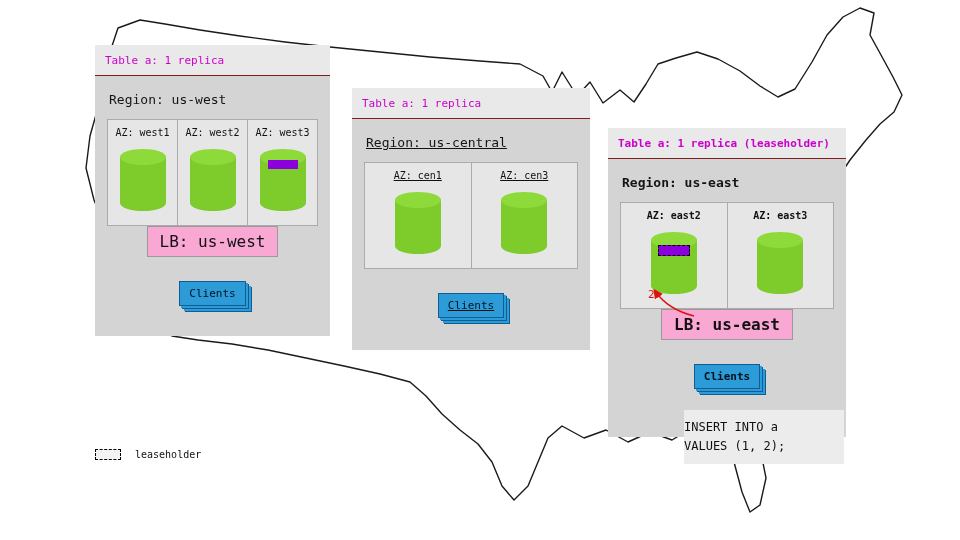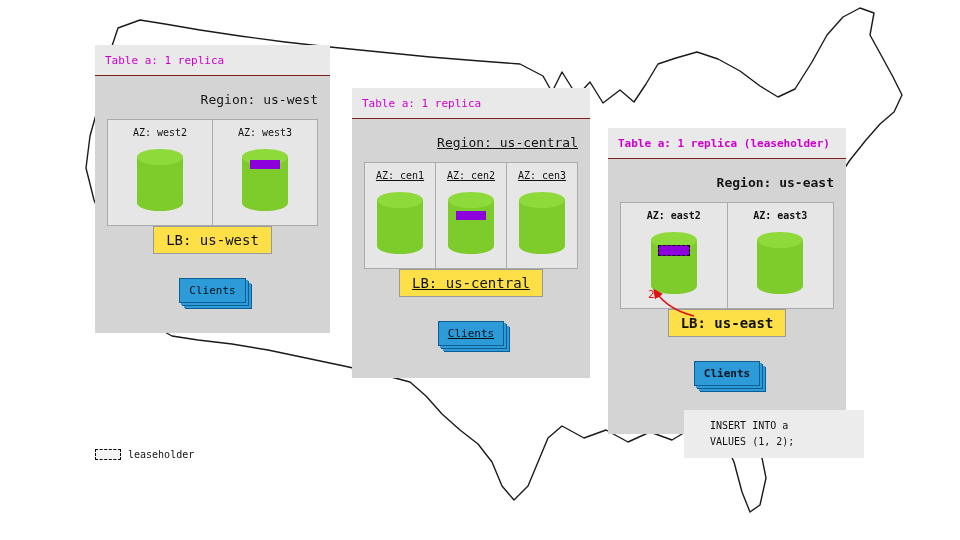--- a/index.html
+++ b/index.html
@@ -27,21 +27,21 @@
     border-bottom: 1px solid #7f1d1d;
     color: #cc00cc;
     font-size: 11px;
     padding: 9px 10px 8px 10px;
     white-space: nowrap;
   }
   .panel-body { background: #d4d4d4; padding: 10px 12px 30px 12px; }
   #panel-central .panel-body { padding-bottom: 32px; text-decoration: underline; }
   #panel-east .panel-body { padding-bottom: 48px; }
 
-  .region-label { font-size: 13px; margin: 6px 0 12px 2px; color: #151515; text-align: right; }
+  .region-label { font-size: 13px; margin: 6px 0 12px 2px; color: #151515; }
 
   .az-row { display: flex; }
   .az-cell {
     flex: 1;
     background: #e6e6e6;
     border: 1px solid #ababab;
     border-left: none;
     padding-bottom: 14px;
   }
   .az-cell:first-child { border-left: 1px solid #ababab; }
@@ -66,61 +66,61 @@
     width: 30px; height: 9px; background: #8b00dd; z-index: 3;
   }
   .replica.leaseholder {
     width: 32px; height: 11px;
     border: 1px dashed #000000;
   }
 
   .lb-box {
     width: max-content;
     margin: 0 auto;
-    background: #fde047;
+    background: #f9a8d4;
     border: 1px solid #9a9a9a;
-    font-size: 14px;
+    font-size: 16px;
     padding: 5px 12px;
     position: relative; z-index: 3;
     white-space: nowrap;
   }
   .clients {
     width: max-content;
     margin: 24px auto 0 auto;
     background: #2d9bd8;
     border: 1px solid #0e5e94;
     color: #02131d;
     font-size: 11px;
     padding: 5px 9px;
     position: relative; z-index: 2;
     box-shadow: 2px 2px 0 0 #2d9bd8, 3px 3px 0 0 #0e5e94,
                 5px 5px 0 0 #2d9bd8, 6px 6px 0 0 #0e5e94;
   }
 
   
   #sql-note {
-    position: absolute; left: 684px; top: 410px; width: 180px;
+    position: absolute; left: 684px; top: 410px; width: 160px;
     background: #ececec;
-    font-size: 10px; line-height: 1.6;
-    padding: 8px 26px;
+    font-size: 12px; line-height: 1.6;
+    padding: 8px 0;
     z-index: 4;
   }
   #step-label {
     position: absolute; left: 648px; top: 288px;
     color: #dd1111; font-size: 11px; z-index: 5;
   }
   #arrow-layer {
     position: absolute; left: 0; top: 0; width: 960px; height: 540px;
     z-index: 5; pointer-events: none;
   }
 
   
   #legend {
     position: absolute; left: 95px; top: 449px;
-    display: flex; align-items: flex-start; gap: 7px;
+    display: flex; align-items: flex-start; gap: 14px;
     font-size: 10px; z-index: 2;
   }
   #legend .swatch {
     width: 26px; height: 11px;
     border: 1px dashed #000;
     background: #f3f3f3;
   }
 </style>
 </head>
 <body>
@@ -139,20 +139,24 @@
 </svg>
 
 <div class="panel" id="panel-west">
   <div class="panel-header">
     <span>Table a: 1 replica</span>
   </div>
   <div class="panel-body">
     <div class="region-label">Region: us-west</div>
     <div class="az-row">
       <div class="az-cell">
+        <div class="az-header">AZ: west1</div>
+        <div class="cylinder"></div>
+      </div>
+      <div class="az-cell">
         <div class="az-header">AZ: west2</div>
         <div class="cylinder"></div>
       </div>
       <div class="az-cell">
         <div class="az-header">AZ: west3</div>
         <div class="cylinder">
           <div class="replica" style="top:3px;"></div>
         </div>
       </div>
     </div>
@@ -166,31 +170,24 @@
     <span>Table a: 1 replica</span>
   </div>
   <div class="panel-body">
     <div class="region-label">Region: us-central</div>
     <div class="az-row">
       <div class="az-cell">
         <div class="az-header">AZ: cen1</div>
         <div class="cylinder"></div>
       </div>
       <div class="az-cell">
-        <div class="az-header">AZ: cen2</div>
-        <div class="cylinder">
-          <div class="replica" style="top:11px;"></div>
-        </div>
-      </div>
-      <div class="az-cell">
         <div class="az-header">AZ: cen3</div>
         <div class="cylinder"></div>
       </div>
     </div>
-    <div class="lb-box">LB: us-central</div>
     <div class="clients">Clients</div>
   </div>
 </div>
 
 <div class="panel" id="panel-east">
   <div class="panel-header">
     <span>Table a: 1 replica (leaseholder)</span>
   </div>
   <div class="panel-body">
     <div class="region-label">Region: us-east</div>

